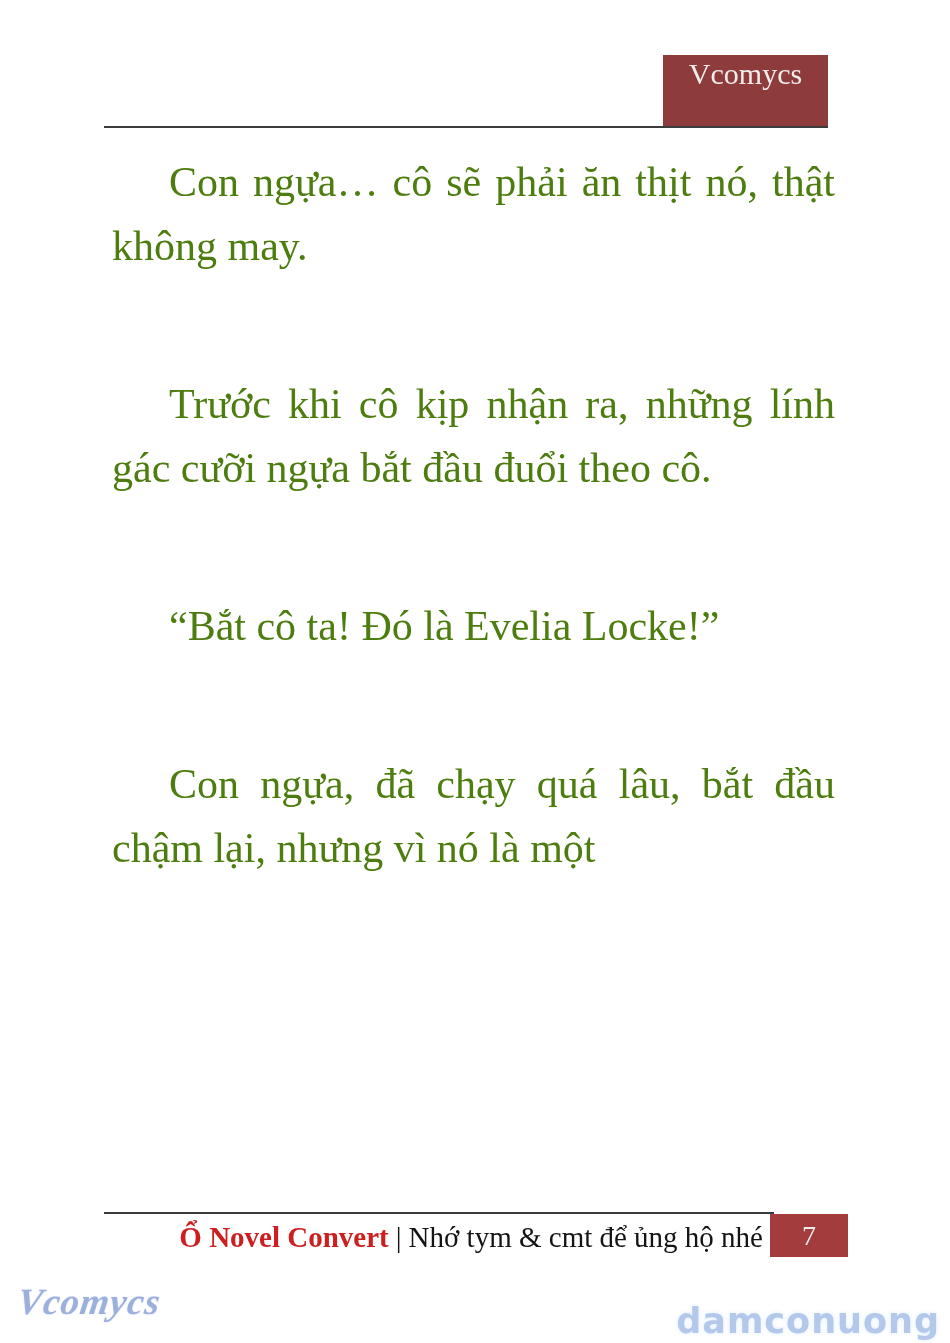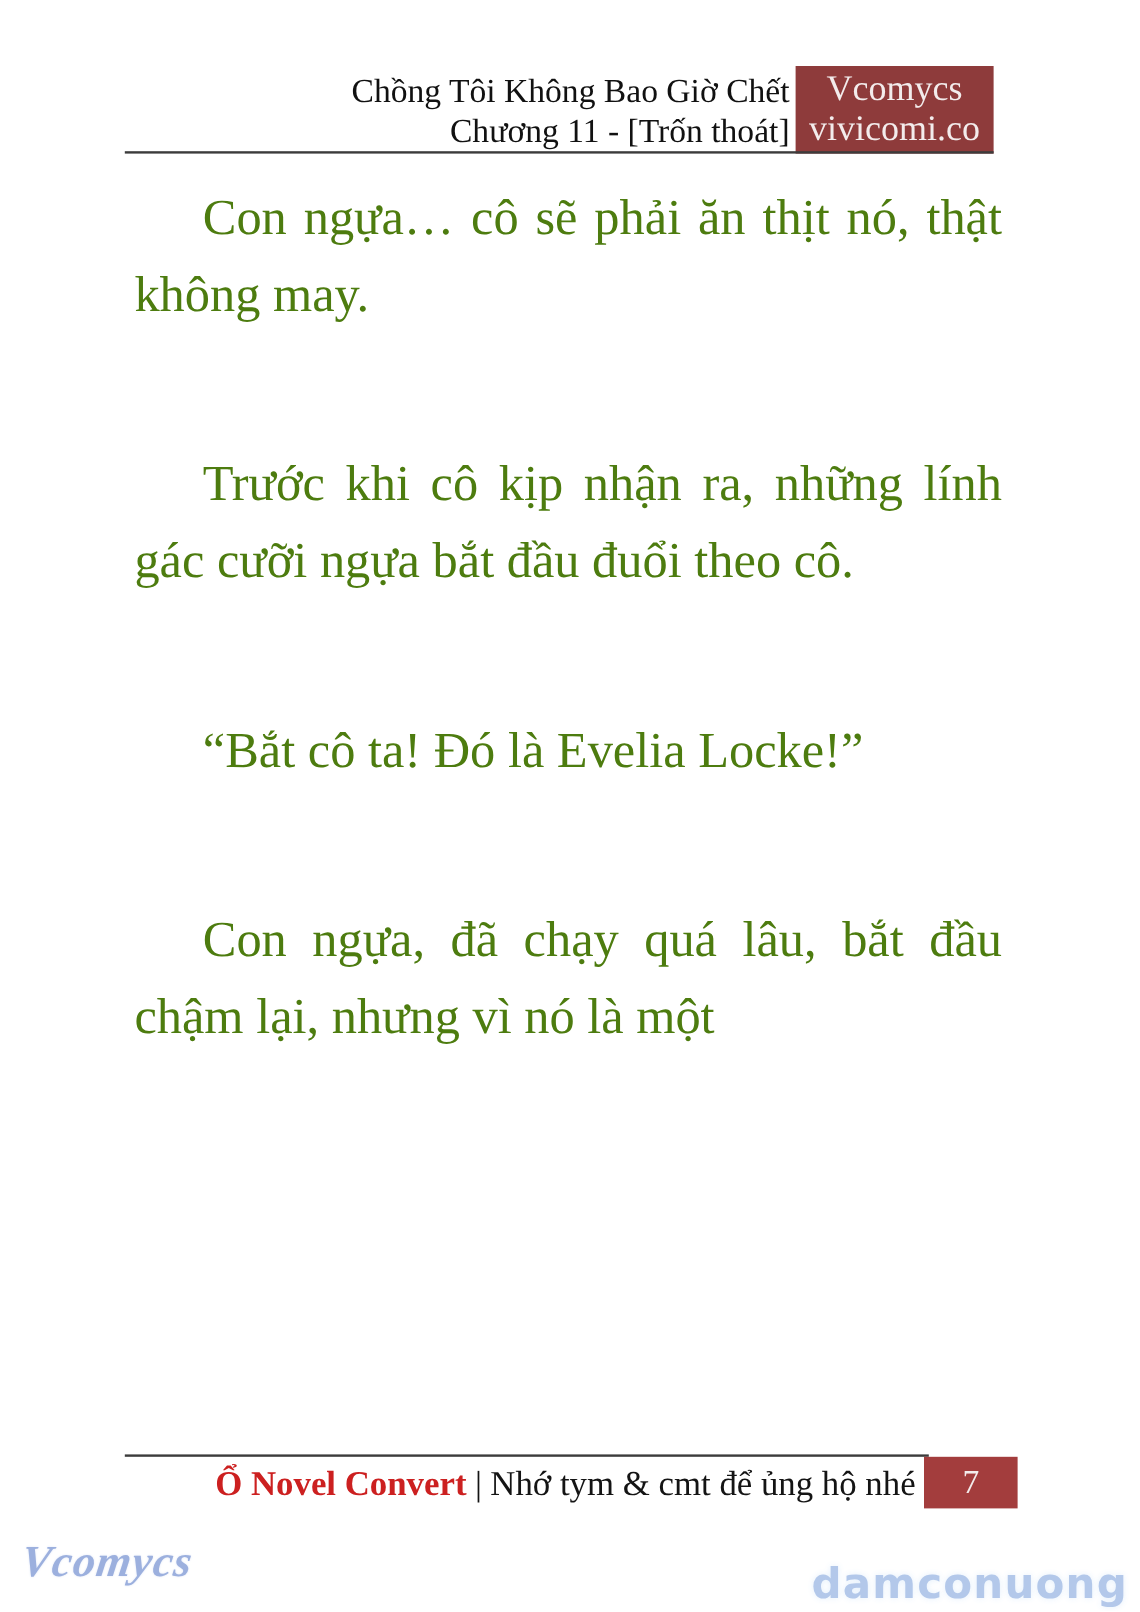--- a/index.html
+++ b/index.html
@@ -62,28 +62,23 @@
     font-family:"DejaVu Sans", sans-serif;
     font-size:35px; font-weight:bold; letter-spacing:1px;
     color:#b3c8ea; text-shadow:0 0 5px rgba(226,238,252,0.95);
   }
 </style>
 </head>
 <body>
 
 <div class="page">
 
-  <div class="header-title">
-    <div>Chồng Tôi Không Bao Giờ Chết</div>
-    <div>Chương 11 - [Trốn thoát]</div>
-  </div>
 
   <div class="header-badge">
     <div>Vcomycs</div>
-    <div>vivicomi.co</div>
   </div>
 
   <div class="header-rule"></div>
 
   <div class="body-text">
     <p>Con ngựa… cô sẽ phải ăn thịt nó, thật không may.</p>
     <p>Trước khi cô kịp nhận ra, những lính gác cưỡi ngựa bắt đầu đuổi theo cô.</p>
     <p>“Bắt cô ta! Đó là Evelia Locke!”</p>
     <p>Con ngựa, đã chạy quá lâu, bắt đầu chậm lại, nhưng vì nó là một</p>
   </div>

